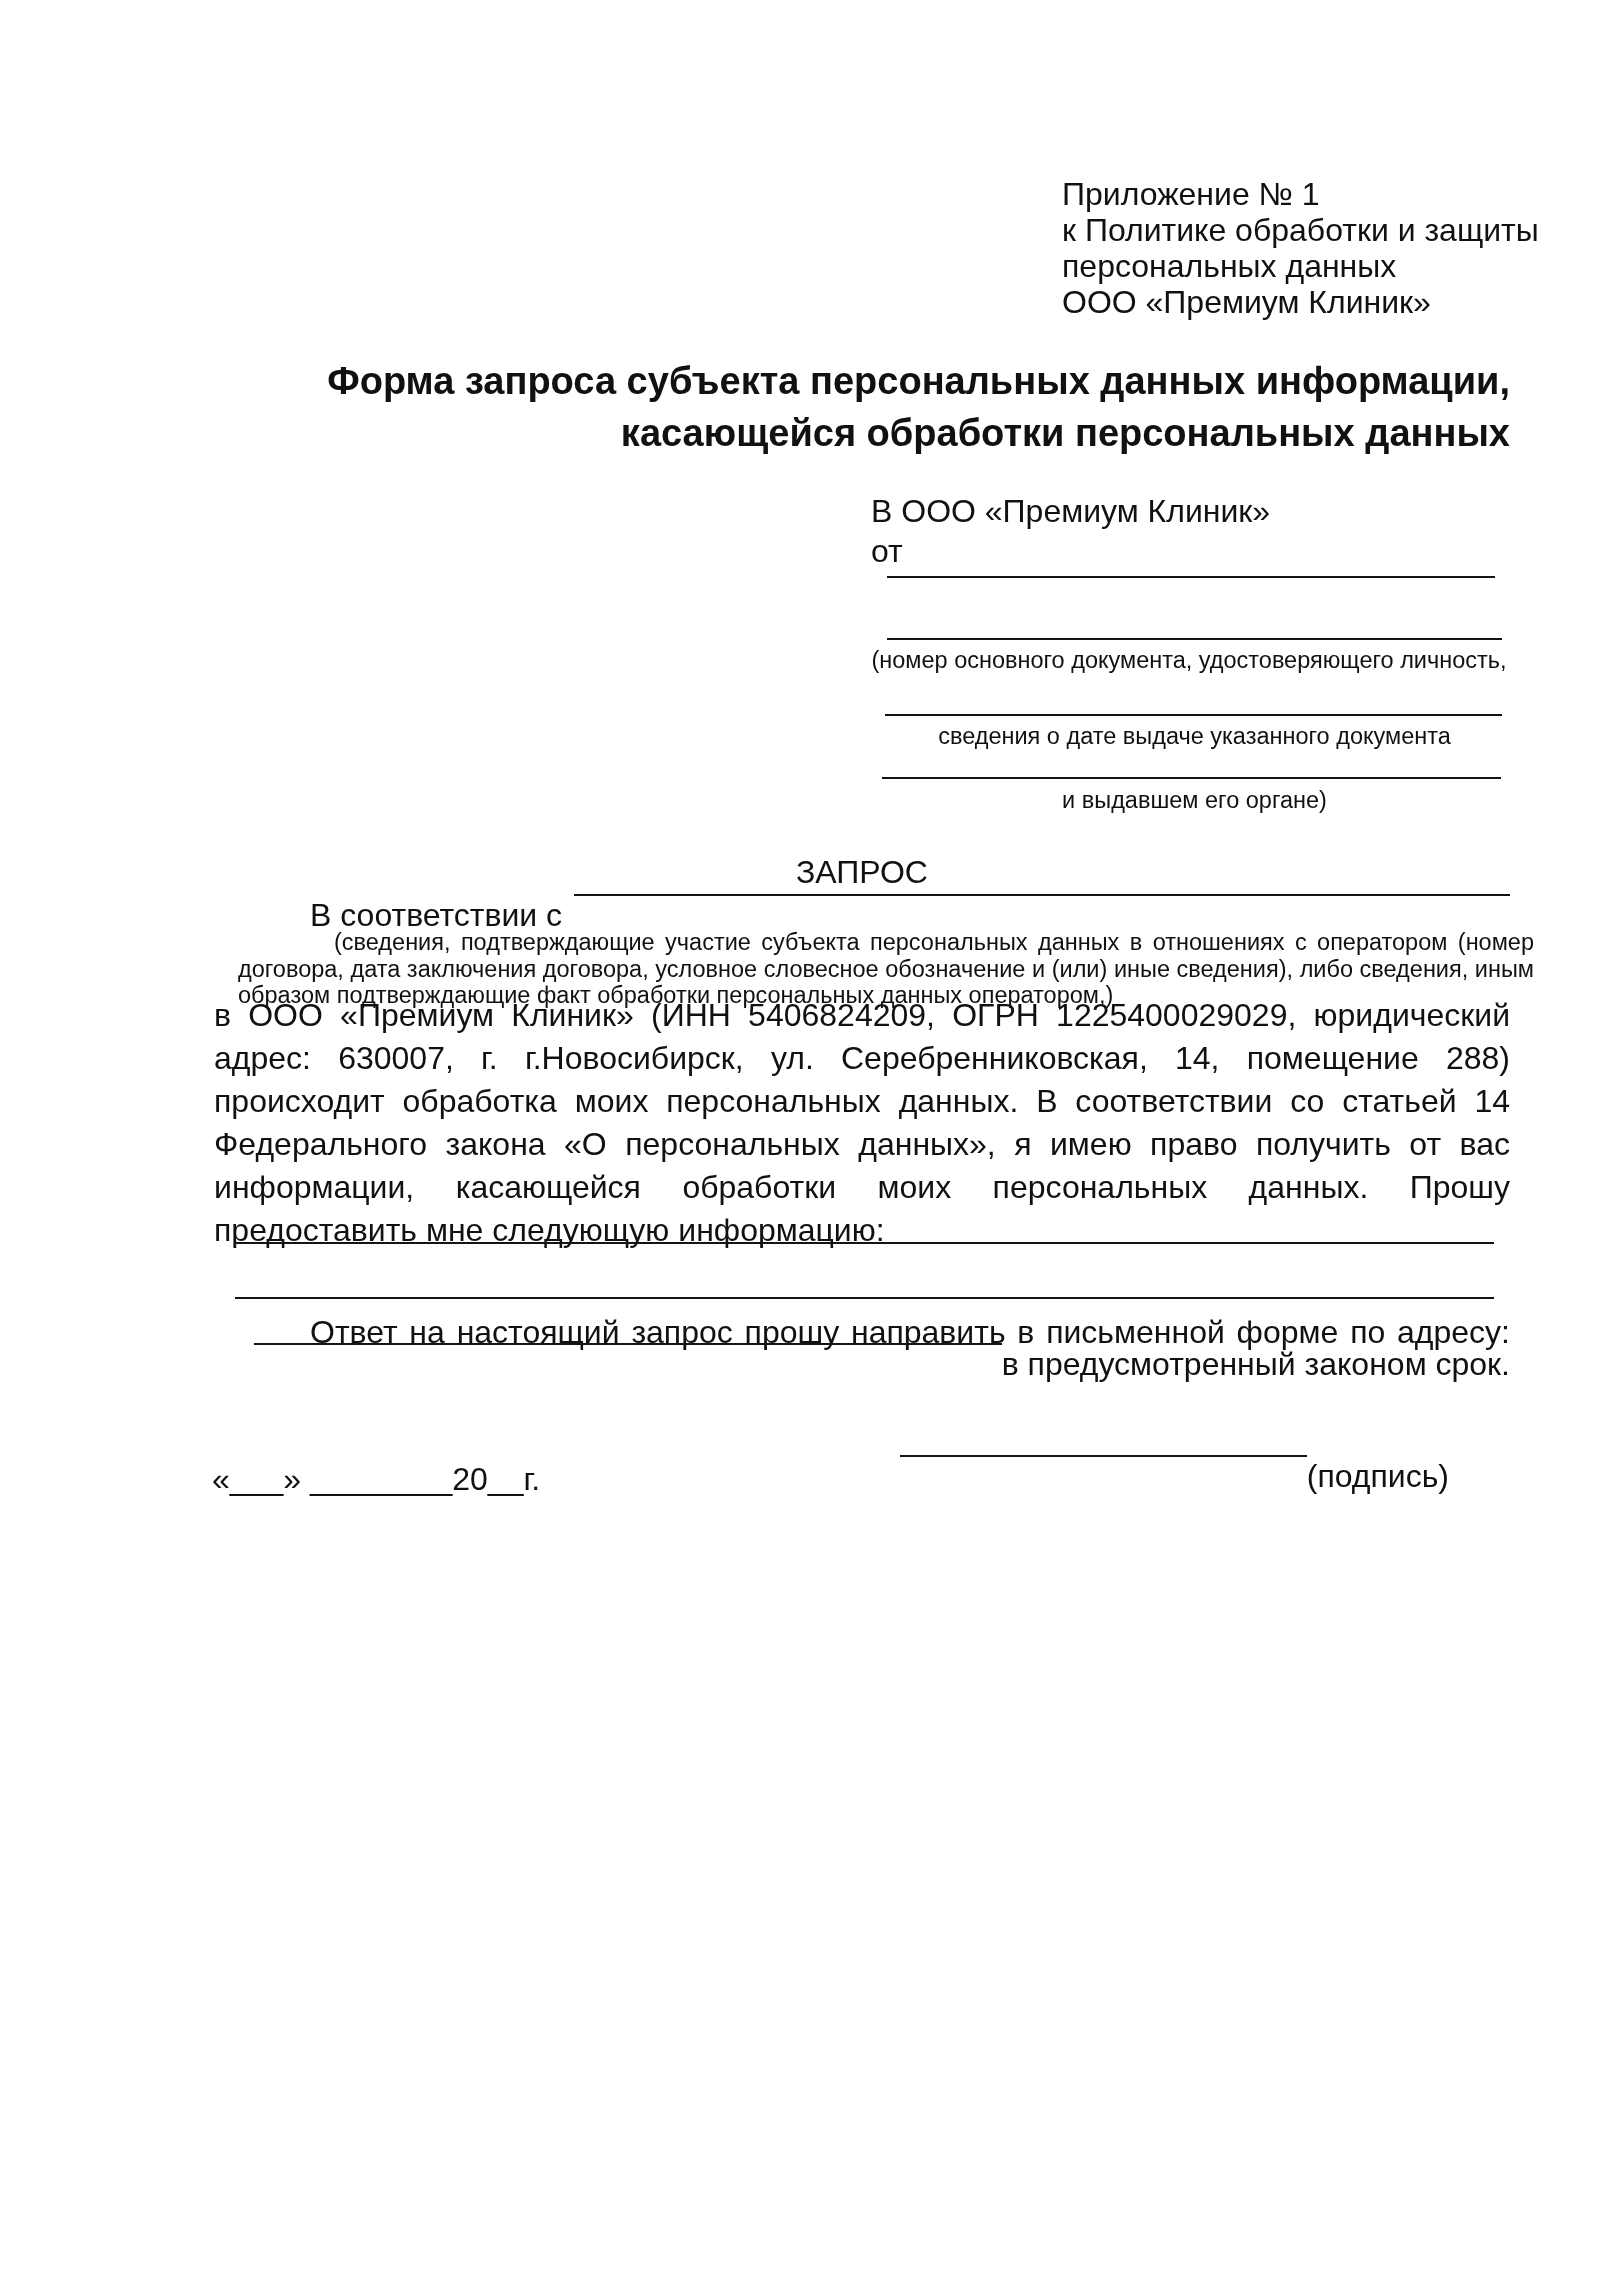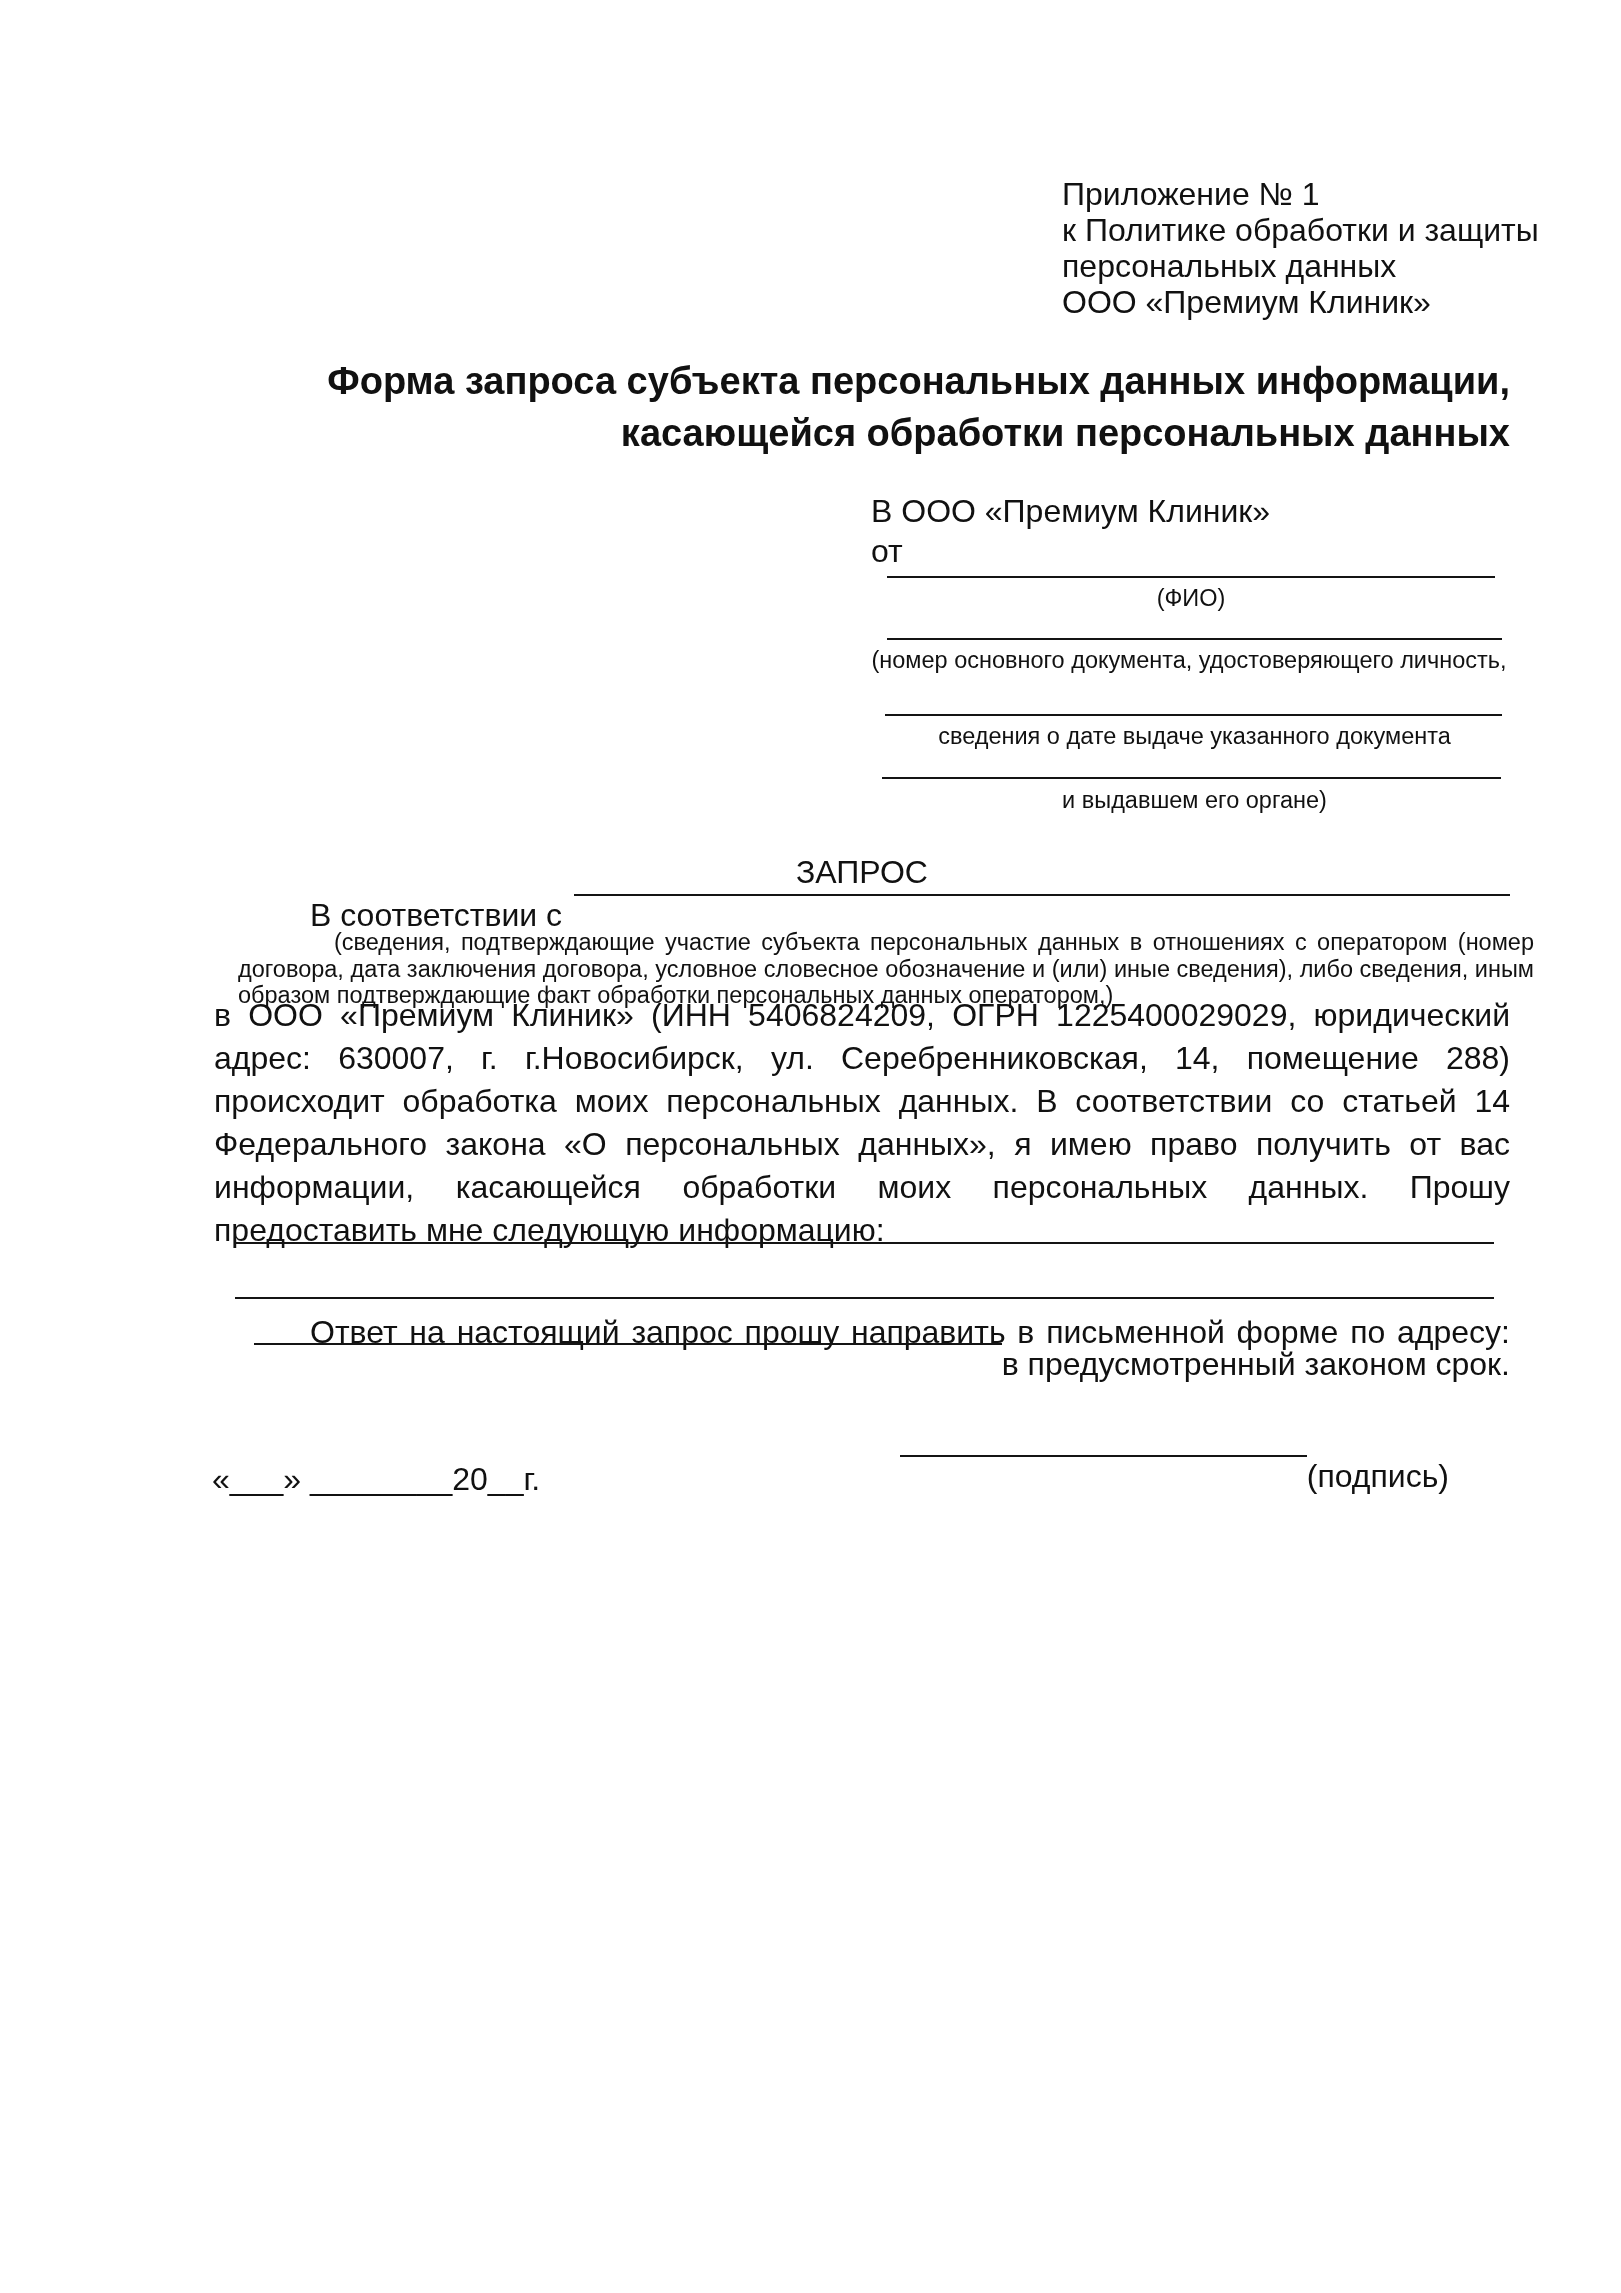--- a/index.html
+++ b/index.html
@@ -45,21 +45,20 @@
 
   <div class="abs" style="left:214px; top:355px; width:1296px;">
     <div class="title-line">Форма запроса субъекта персональных данных информации,</div>
     <div class="title-line">касающейся обработки персональных данных</div>
   </div>
 
   <div class="abs body-text nowrap" style="left:871px; top:490px;">В ООО «Премиум Клиник»</div>
   <div class="abs body-text" style="left:871px; top:530px;">от</div>
 
   <div class="abs rule" style="left:887px; top:576px; width:608px;"></div>
-  <div class="abs small center" style="left:887px; top:585px; width:608px;">(ФИО)</div>
 
   <div class="abs rule" style="left:887px; top:638px; width:615px;"></div>
   <div class="abs small center" style="left:863px; top:647px; width:652px;">(номер основного документа, удостоверяющего личность,</div>
 
   <div class="abs rule" style="left:885px; top:714px; width:617px;"></div>
   <div class="abs small center" style="left:887px; top:723px; width:615px;">сведения о дате выдаче указанного документа</div>
 
   <div class="abs rule" style="left:882px; top:777px; width:619px;"></div>
   <div class="abs small center" style="left:887px; top:787px; width:615px;">и выдавшем его органе)</div>
 

